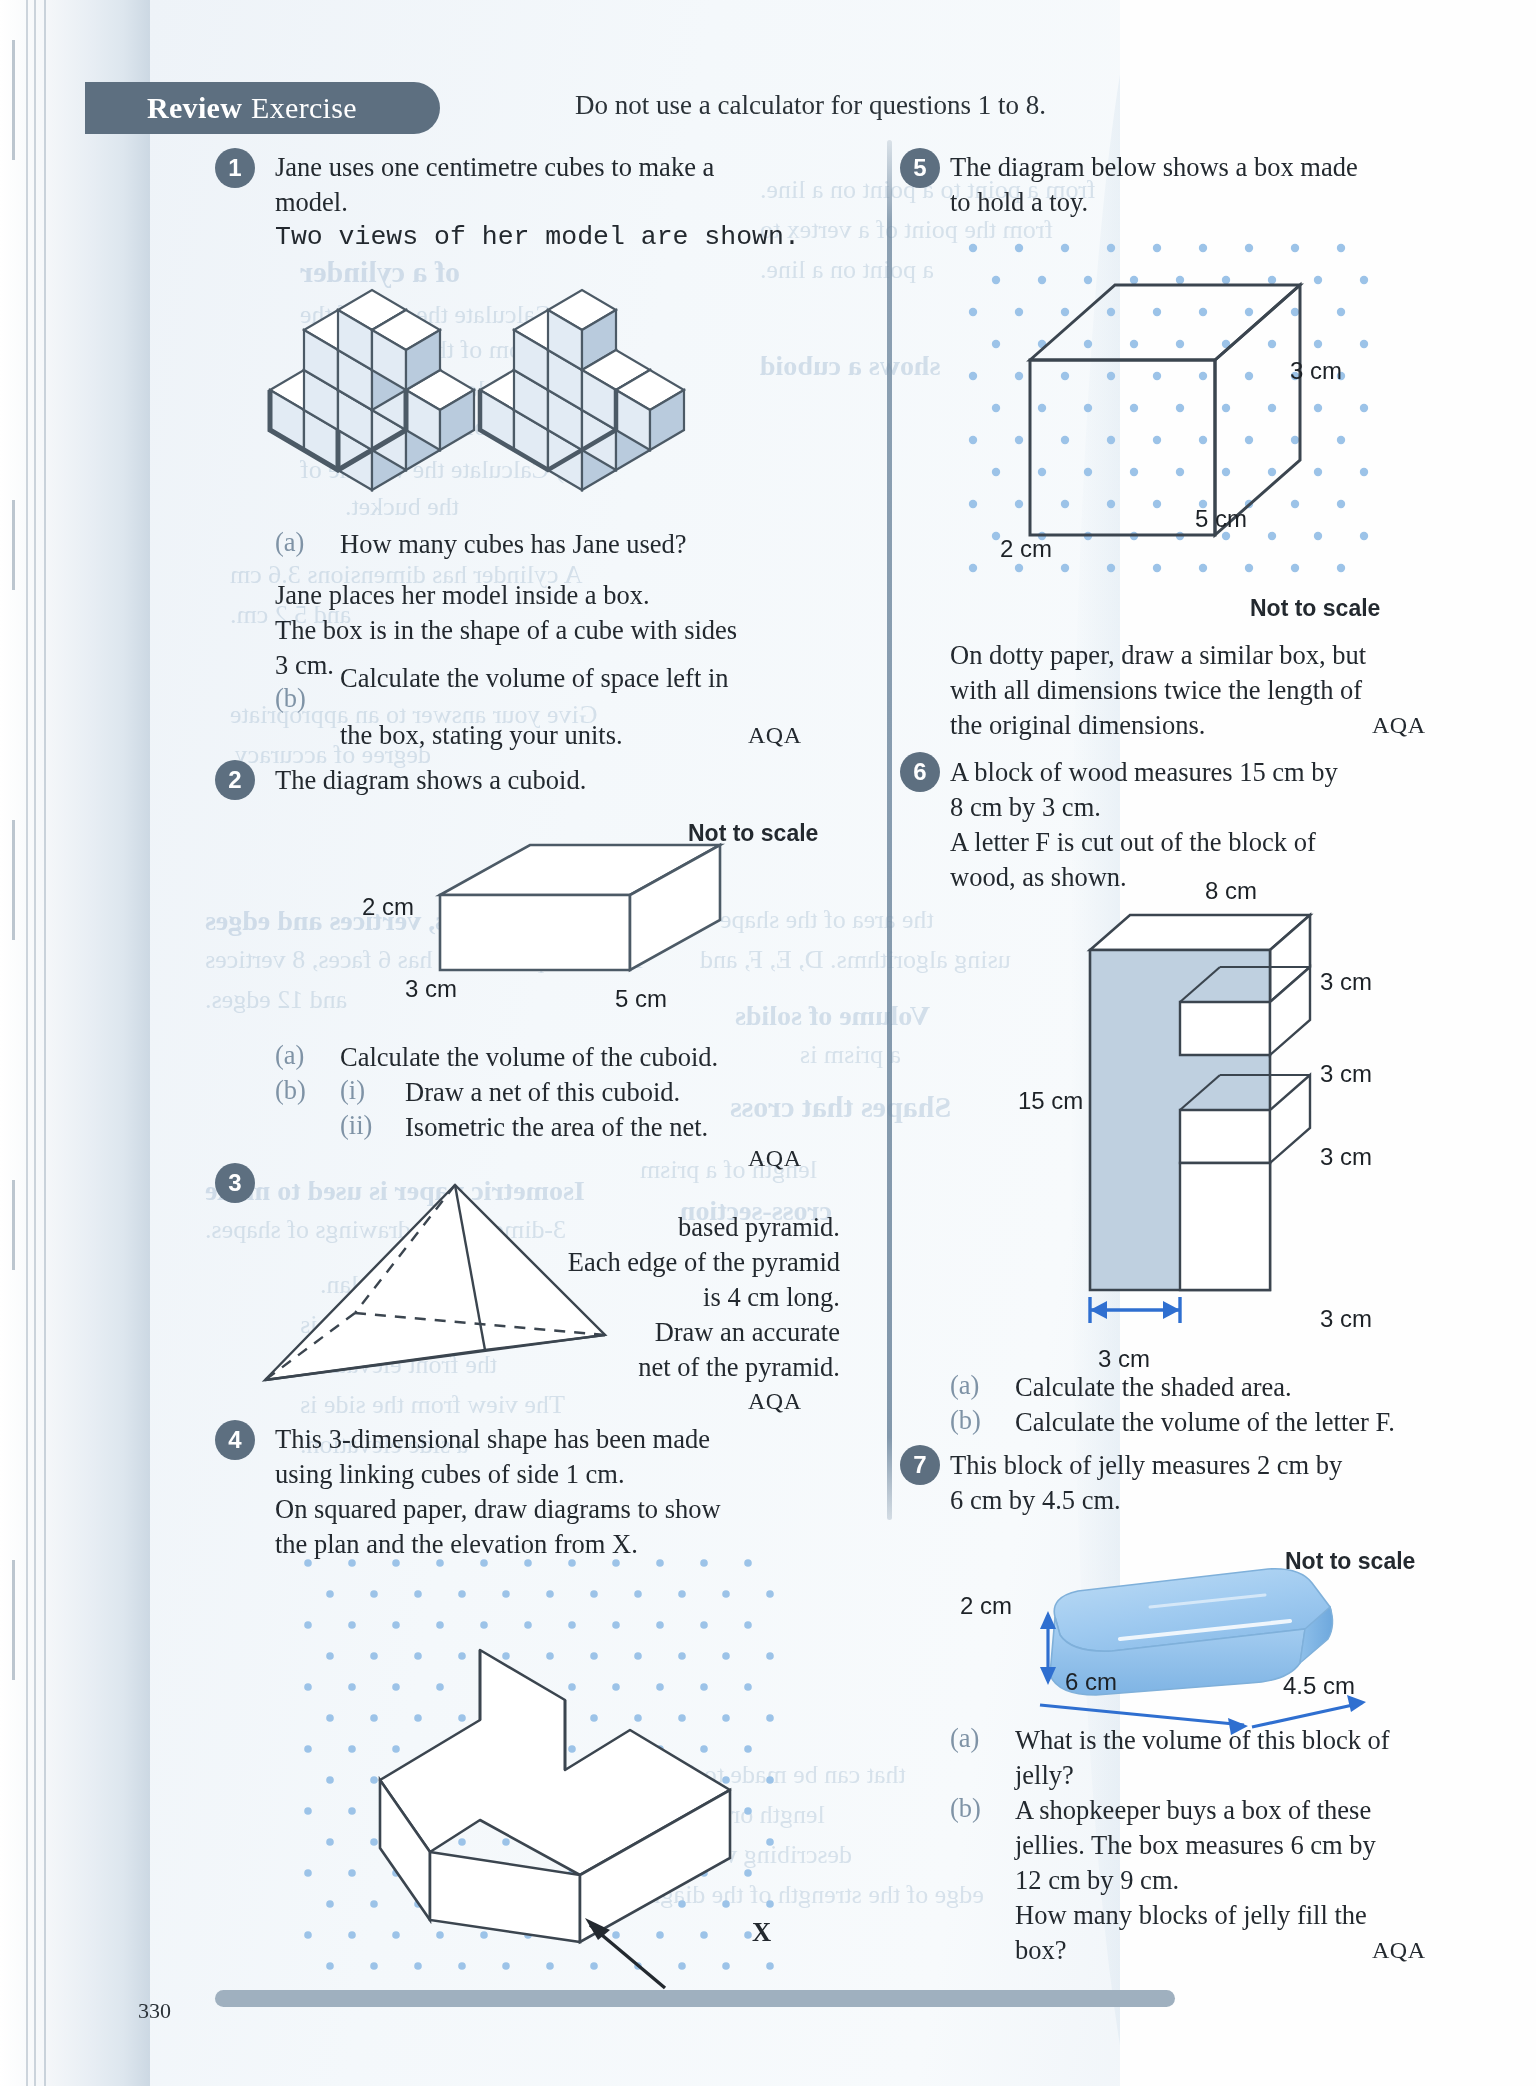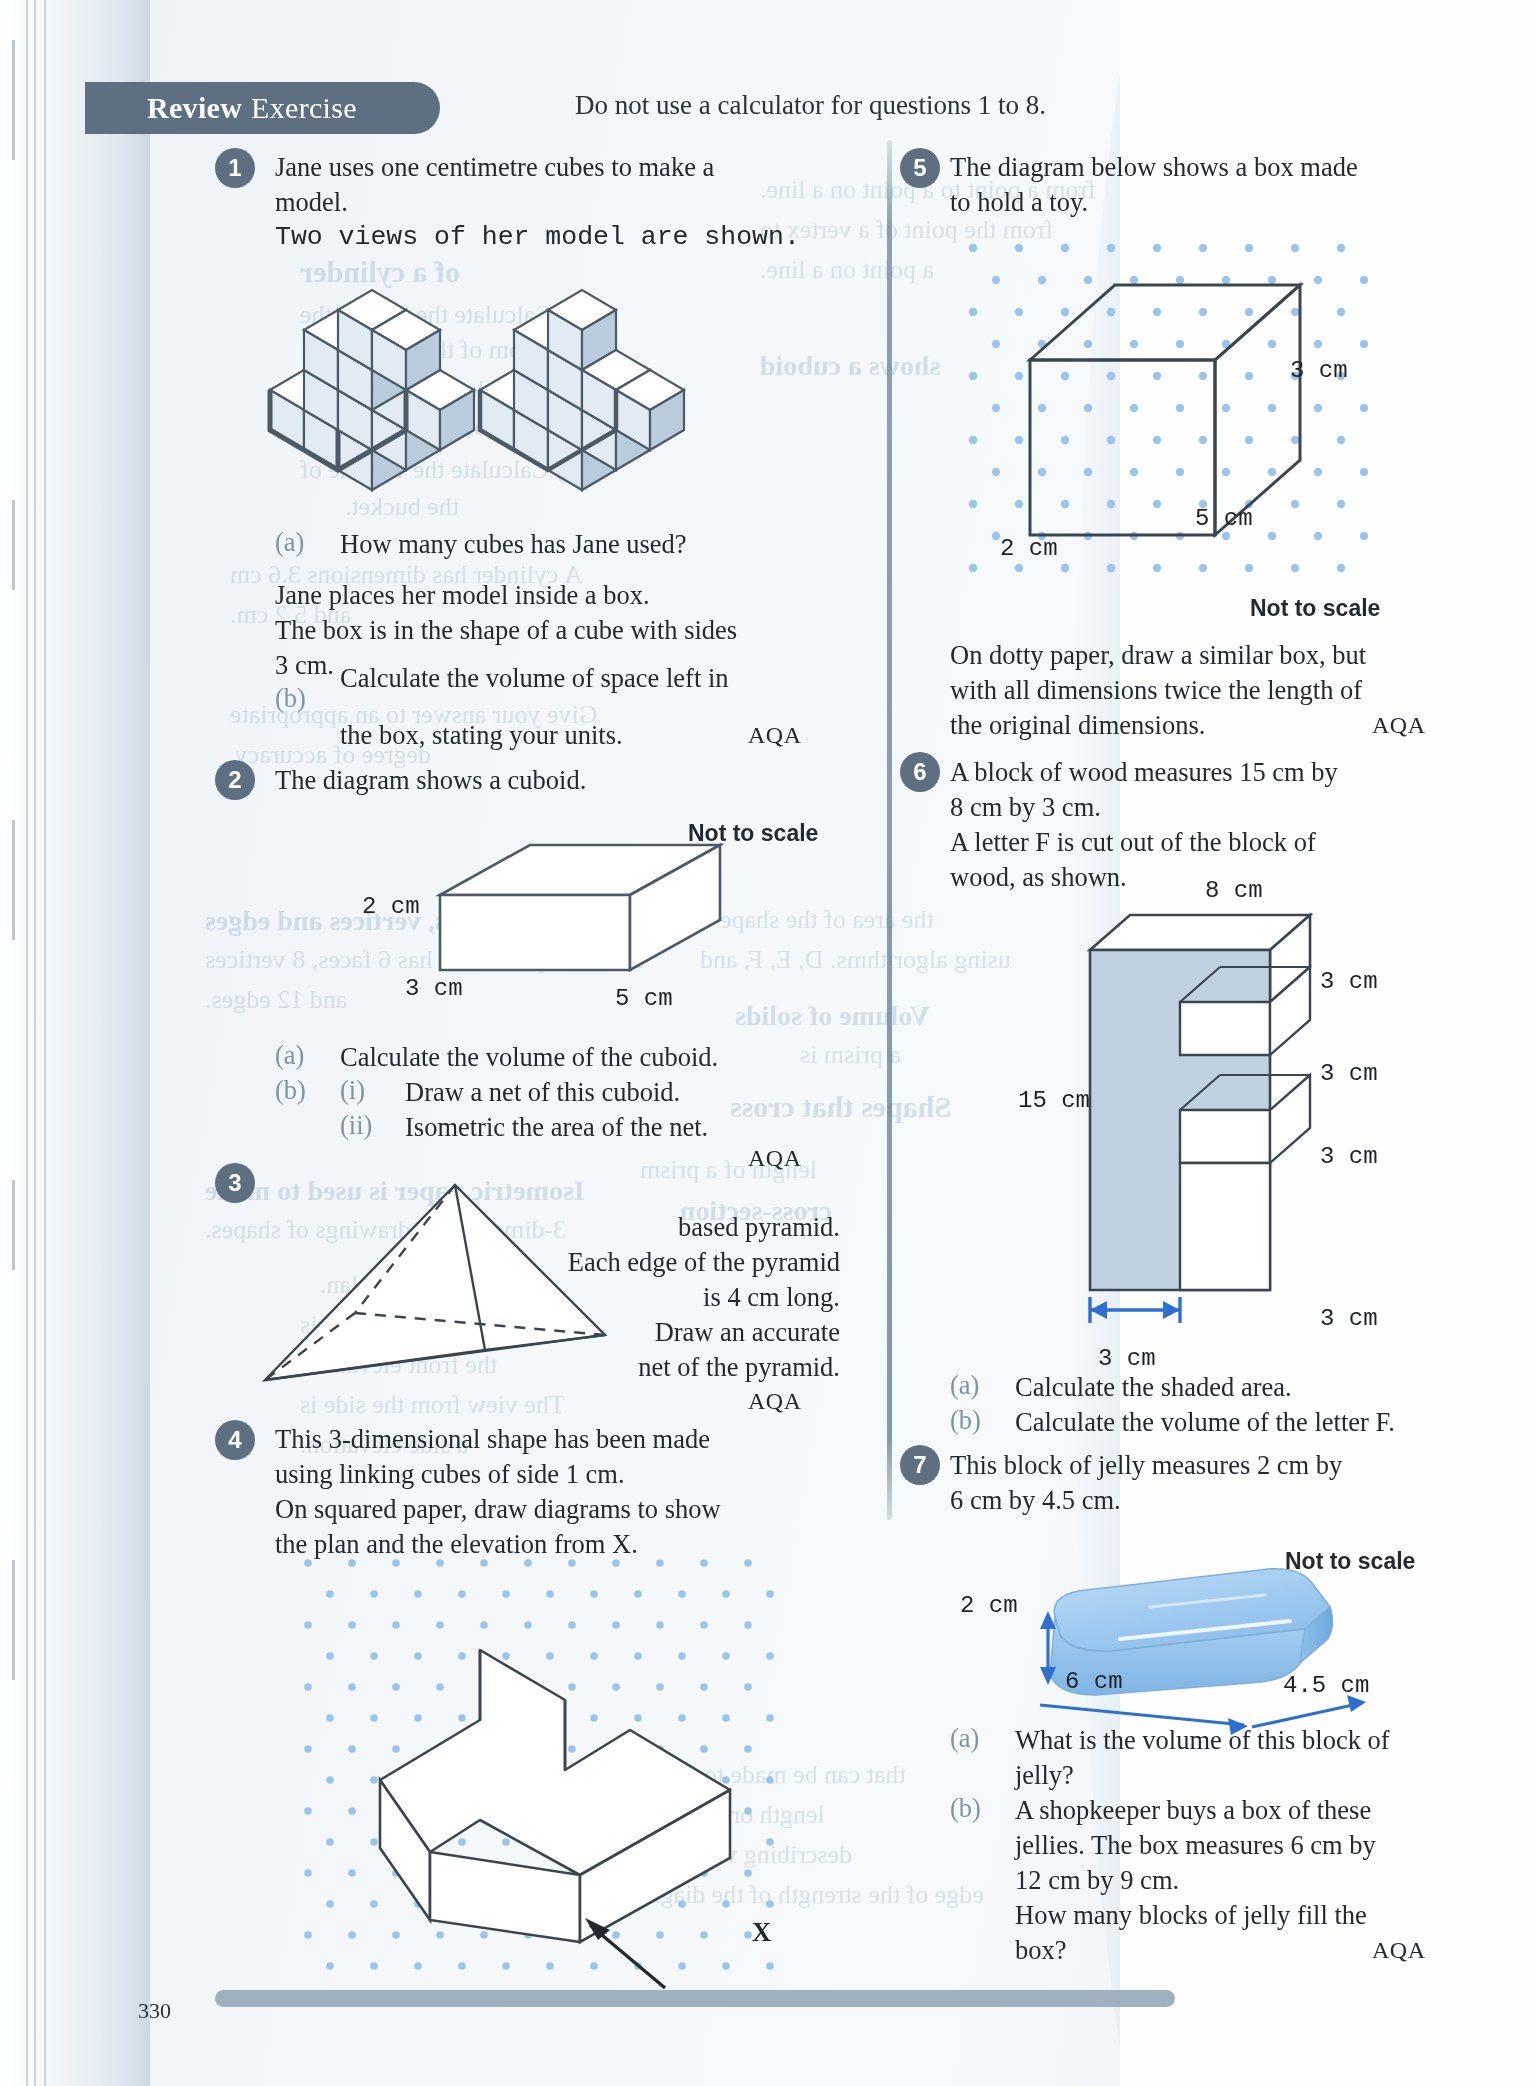--- a/index.html
+++ b/index.html
@@ -140,21 +140,21 @@
   .nts {
     position:absolute;
     font-size:23px;
     font-family:"Liberation Sans", sans-serif;
     font-weight:bold;
     color:#23292f;
   }
   .dim {
     position:absolute;
     font-size:24px;
-    font-family:Liberation Mono, monospace;
+    font-family:Liberation Sans, sans-serif;
     color:#1d2227;
     white-space:nowrap;
   }
 
   svg { position:absolute; overflow:visible; }
   .dotfield circle { fill:#9cc3e8; }
 </style>
 </head>
 <body>
 

